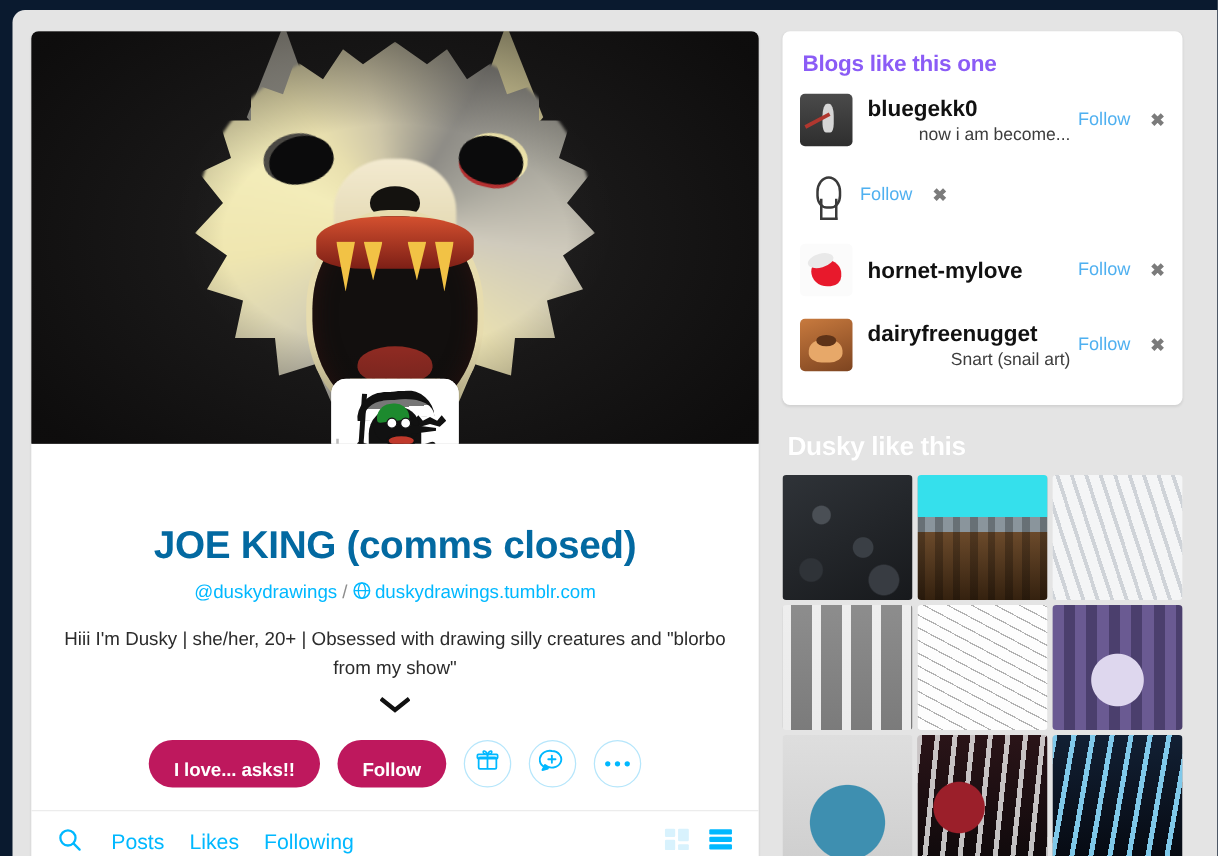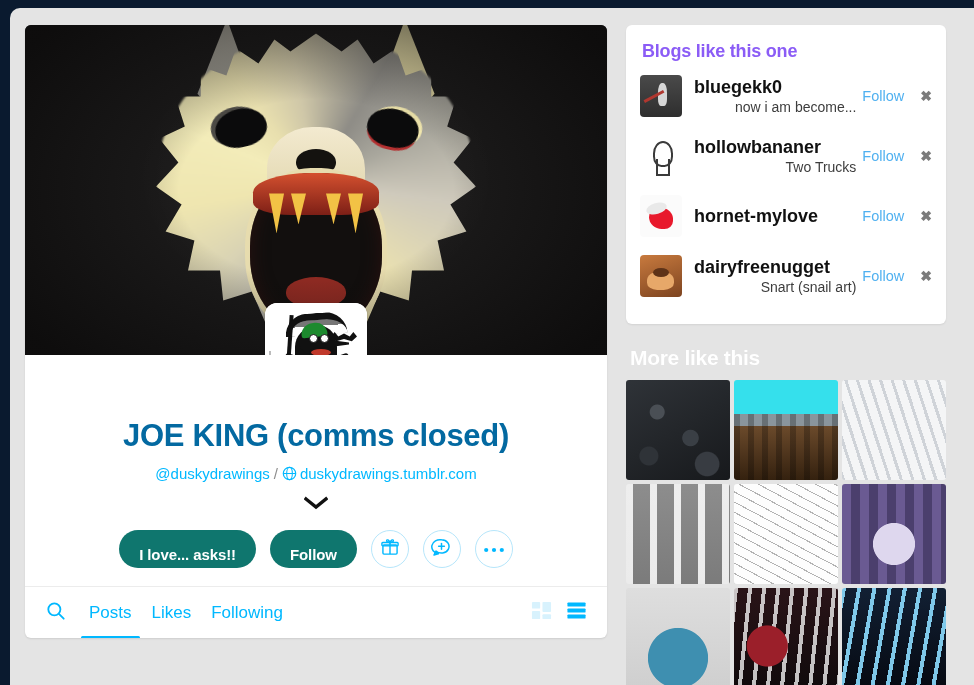--- a/index.html
+++ b/index.html
@@ -152,21 +152,21 @@
     font-size: 15px; color: #2b2b2b; line-height: 1.52;
   }
   .chev-wrap { margin: 7px 0 3px; height: 26px; display:flex; align-items:center; justify-content:center; }
 
   .actions {
     display: flex; align-items: center; justify-content: center;
     gap: 14px; margin-top: 12px; padding-bottom: 18px;
   }
   .pill {
     height: 38px; border-radius: 19px; border: none;
-    background: #0f766e; color: #fff;
+    background: #be185d; color: #fff;
     font-family: inherit; font-size: 15px; font-weight: 700;
     padding: 16px 20px; cursor: pointer; letter-spacing: -0.1px;
   }
   .circ {
     width: 38px; height: 38px; border-radius: 50%;
     border: 1.5px solid #b6e6fb; background: #fff;
     display: flex; align-items: center; justify-content: center;
     cursor: pointer;
   }
 
@@ -331,20 +331,21 @@
         <div class="handle-row">
           <a href="#">@duskydrawings</a><span class="slash">/</span><span class="globe-icon">
             <svg width="15" height="15" viewBox="0 0 16 16" aria-hidden="true">
               <circle cx="8" cy="8" r="6.6" fill="none" stroke="#00b8ff" stroke-width="1.3"></circle>
               <ellipse cx="8" cy="8" rx="3" ry="6.6" fill="none" stroke="#00b8ff" stroke-width="1.1"></ellipse>
               <line x1="1.6" y1="8" x2="14.4" y2="8" stroke="#00b8ff" stroke-width="1.1"></line>
             </svg>
           </span><a href="#">duskydrawings.tumblr.com</a>
         </div>
 
+        <div class="bio">Hiii I'm Dusky | she/her, 20+ | Obsessed with drawing silly creatures and "blorbo from my show"</div>
 
         <div class="chev-wrap">
           <span>
             <svg width="24" height="14" viewBox="0 0 24 14" aria-hidden="true">
               <path d="M2 3 L12 11 L22 3" fill="none" stroke="#111" stroke-width="3.4" stroke-linecap="square" stroke-linejoin="miter"></path>
             </svg>
           </span>
         </div>
 
         <div class="actions">
@@ -433,24 +434,20 @@
           <div class="rec-meta">
             <div class="rec-name">bluegekk0</div>
             <div class="rec-sub">now i am become...</div>
           </div>
           <div class="rec-follow">Follow</div>
           <div class="rec-x">✖</div>
         </div>
 
         <div class="rec-row">
           <div class="rec-av av-hollow"></div>
-          <div class="rec-meta">
-            <div class="rec-name">hollowbananer</div>
-            <div class="rec-sub">Two Trucks</div>
-          </div>
           <div class="rec-follow">Follow</div>
           <div class="rec-x">✖</div>
         </div>
 
         <div class="rec-row">
           <div class="rec-av av-hornet"></div>
           <div class="rec-meta">
             <div class="rec-name">hornet-mylove</div>
           </div>
           <div class="rec-follow">Follow</div>
@@ -462,21 +459,21 @@
           <div class="rec-meta">
             <div class="rec-name">dairyfreenugget</div>
             <div class="rec-sub">Snart (snail art)</div>
           </div>
           <div class="rec-follow">Follow</div>
           <div class="rec-x">✖</div>
         </div>
 
       </div>
 
-      <div class="more-title">More like this</div>
+      <div class="more-title">Dusky like this</div>
 
       <div class="grid">
         <div class="cell t-dark-beasts"></div>
         <div class="cell t-temple"></div>
         <div class="cell t-skeleton"></div>
         <div class="cell t-gray-chars"></div>
         <div class="cell t-sketch"></div>
         <div class="cell t-purple"></div>
         <div class="cell t-blue-shape"></div>
         <div class="cell t-red-dark"></div>

